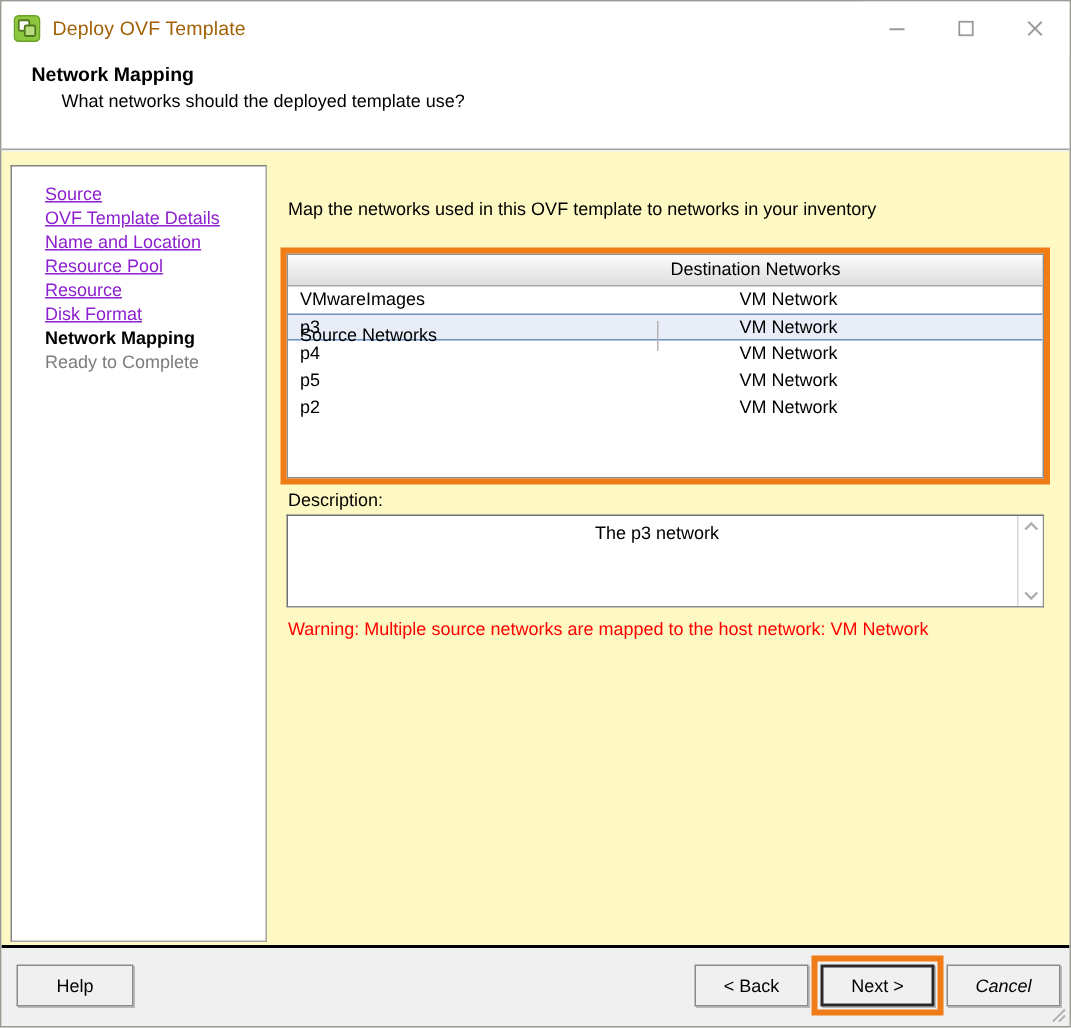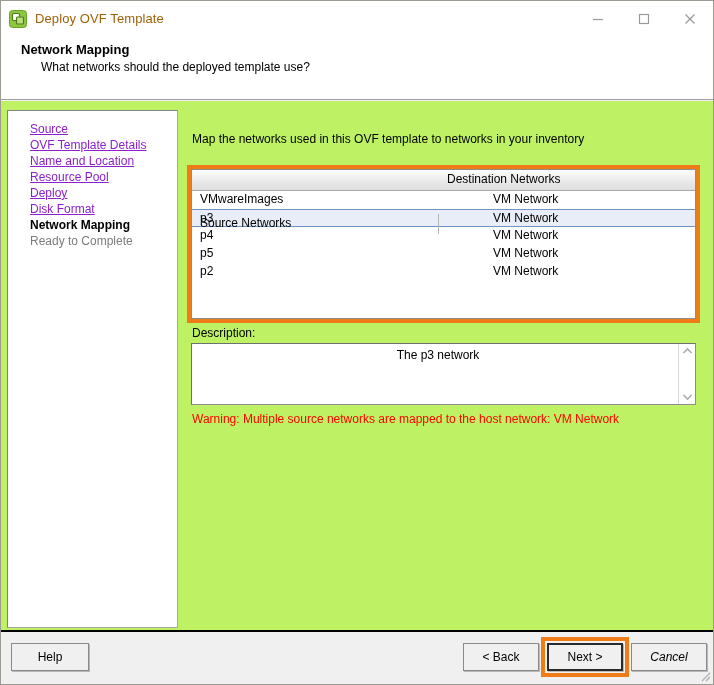--- a/index.html
+++ b/index.html
@@ -89,21 +89,21 @@
     font-size: 12px;
     color: #000;
   }
 
   
   .body {
     position: absolute;
     left: 0; top: 100px;
     width: 712px;
     height: 529px;
-    background: #bef264;
+    background: #fef9c3;
   }
 
   
   .sidebar {
     position: absolute;
     left: 6px; top: 9px;
     width: 171px;
     height: 518px;
     background: #ffffff;
     box-sizing: border-box;
@@ -345,21 +345,21 @@
     <div class="header-sub">What networks should the deployed template use?</div>
   </div>
 
   <div class="body">
 
     <div class="sidebar">
       <div class="nav-item">Source</div>
       <div class="nav-item">OVF Template Details</div>
       <div class="nav-item">Name and Location</div>
       <div class="nav-item">Resource Pool</div>
-      <div class="nav-item">Deploy</div>
+      <div class="nav-item">Resource</div>
       <div class="nav-item">Disk Format</div>
       <div class="nav-item current">Network Mapping</div>
       <div class="nav-item pending">Ready to Complete</div>
     </div>
 
     <div class="content">
 
       <div class="intro">Map the networks used in this OVF template to networks in your inventory</div>
 
       <div class="tablebox">

